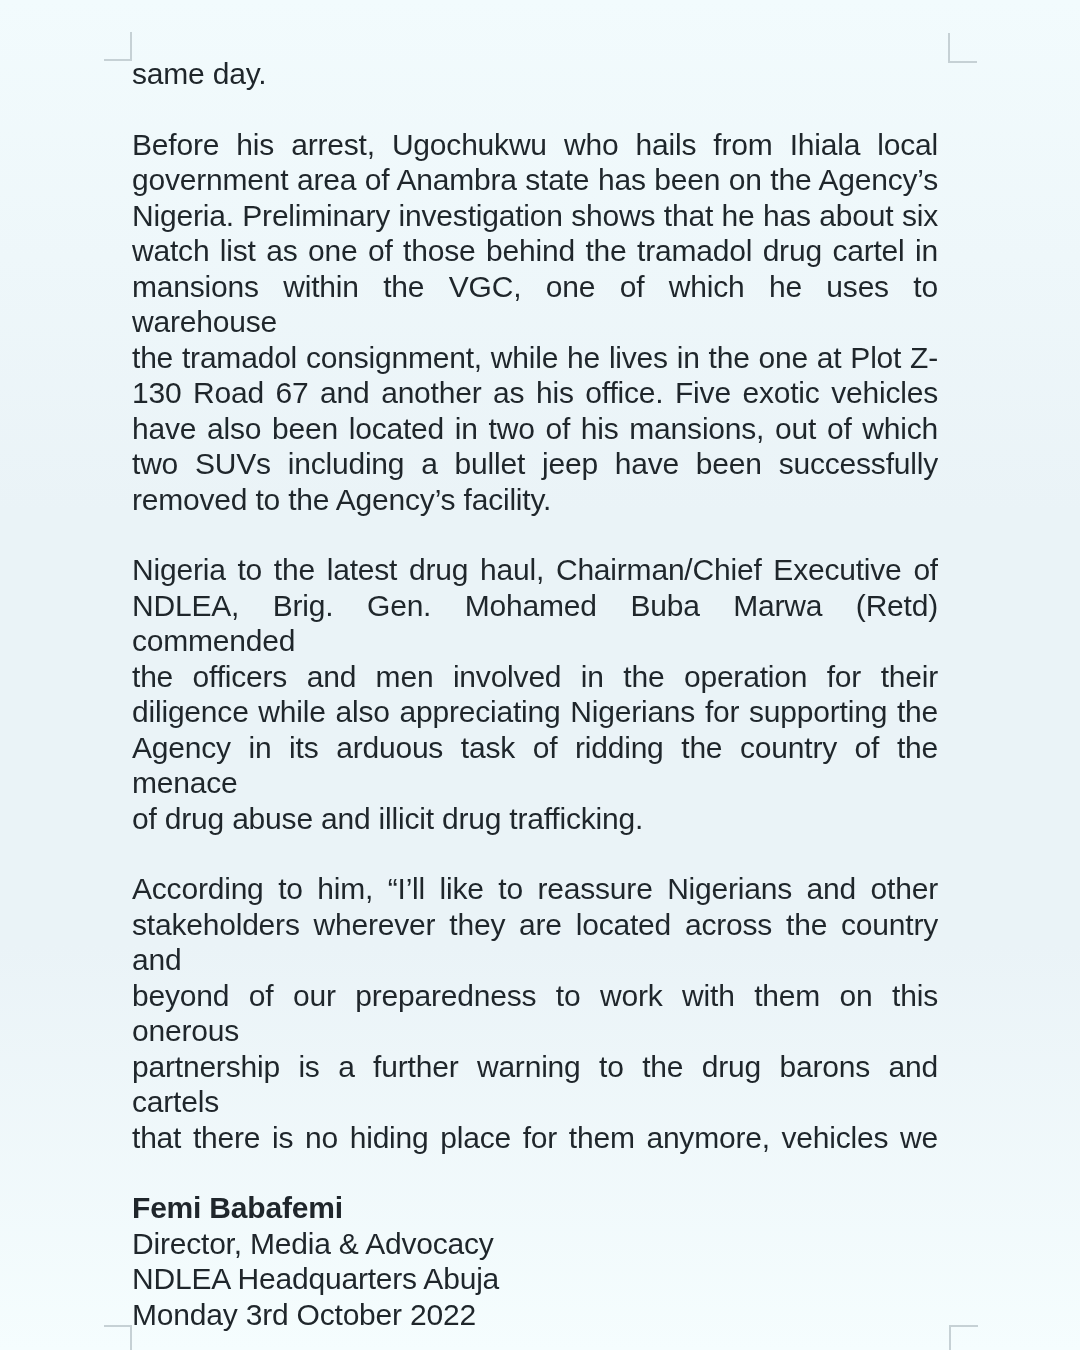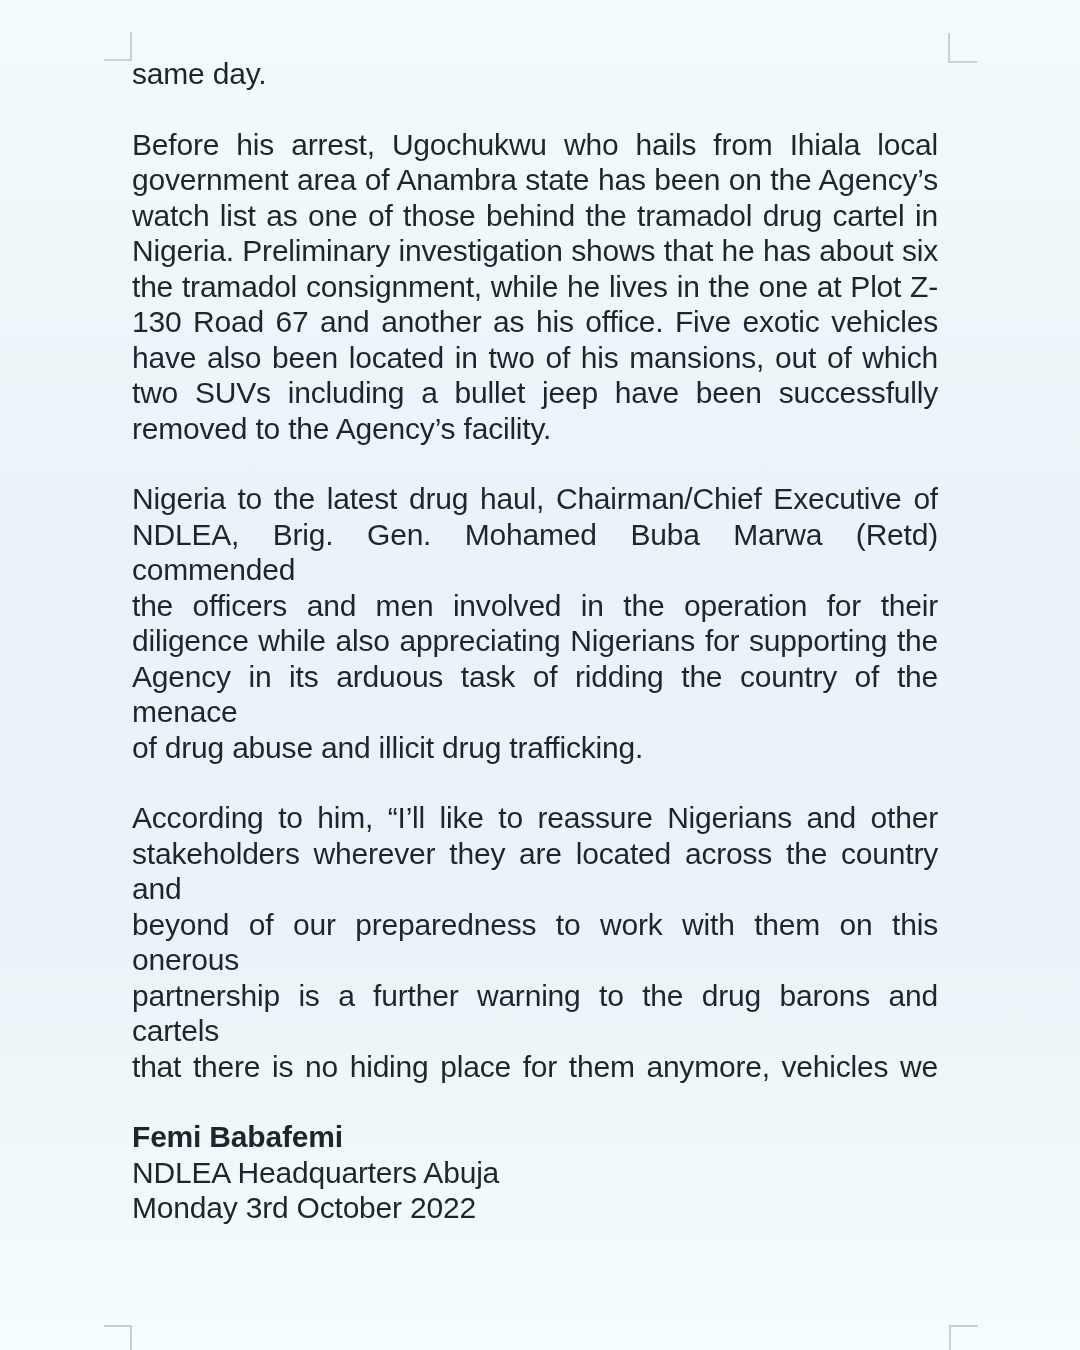--- a/index.html
+++ b/index.html
@@ -79,22 +79,23 @@
 <span class="crop-mark bl"></span>
 <span class="crop-mark br"></span>
 
 <div class="doc-body">
     <div class="para">
       <div class="line">same day.</div>
     </div>
     <div class="para">
       <div class="line j">Before his arrest, Ugochukwu who hails from Ihiala local</div>
       <div class="line j">government area of Anambra state has been on the Agency’s</div>
+      <div class="line j">Nigeria. Preliminary investigation shows that he has about six</div>
       <div class="line j">watch list as one of those behind the tramadol drug cartel in</div>
-      <div class="line j">Nigeria. Preliminary investigation shows that he has about six</div>
+      <div class="line j">mansions within the VGC, one of which he uses to warehouse</div>
       <div class="line j">the tramadol consignment, while he lives in the one at Plot Z-</div>
       <div class="line j">130 Road 67 and another as his office. Five exotic vehicles</div>
       <div class="line j">have also been located in two of his mansions, out of which</div>
       <div class="line j">two SUVs including a bullet jeep have been successfully</div>
       <div class="line">removed to the Agency’s facility.</div>
     </div>
     <div class="para">
       <div class="line j">Nigeria to the latest drug haul, Chairman/Chief Executive of</div>
       <div class="line j">NDLEA, Brig. Gen. Mohamed Buba Marwa (Retd) commended</div>
       <div class="line j">the officers and men involved in the operation for their</div>
@@ -104,16 +105,17 @@
     </div>
     <div class="para">
       <div class="line j">According to him, “I’ll like to reassure Nigerians and other</div>
       <div class="line j">stakeholders wherever they are located across the country and</div>
       <div class="line j">beyond of our preparedness to work with them on this onerous</div>
       <div class="line j">partnership is a further warning to the drug barons and cartels</div>
       <div class="line j">that there is no hiding place for them anymore, vehicles we</div>
     </div>
     <div class="para">
       <div class="line b">Femi Babafemi</div>
+      <div class="line">Director, Media &amp; Advocacy</div>
       <div class="line">NDLEA Headquarters Abuja</div>
       <div class="line">Monday 3rd October 2022</div>
     </div>
   </div>
 
 </body></html>

